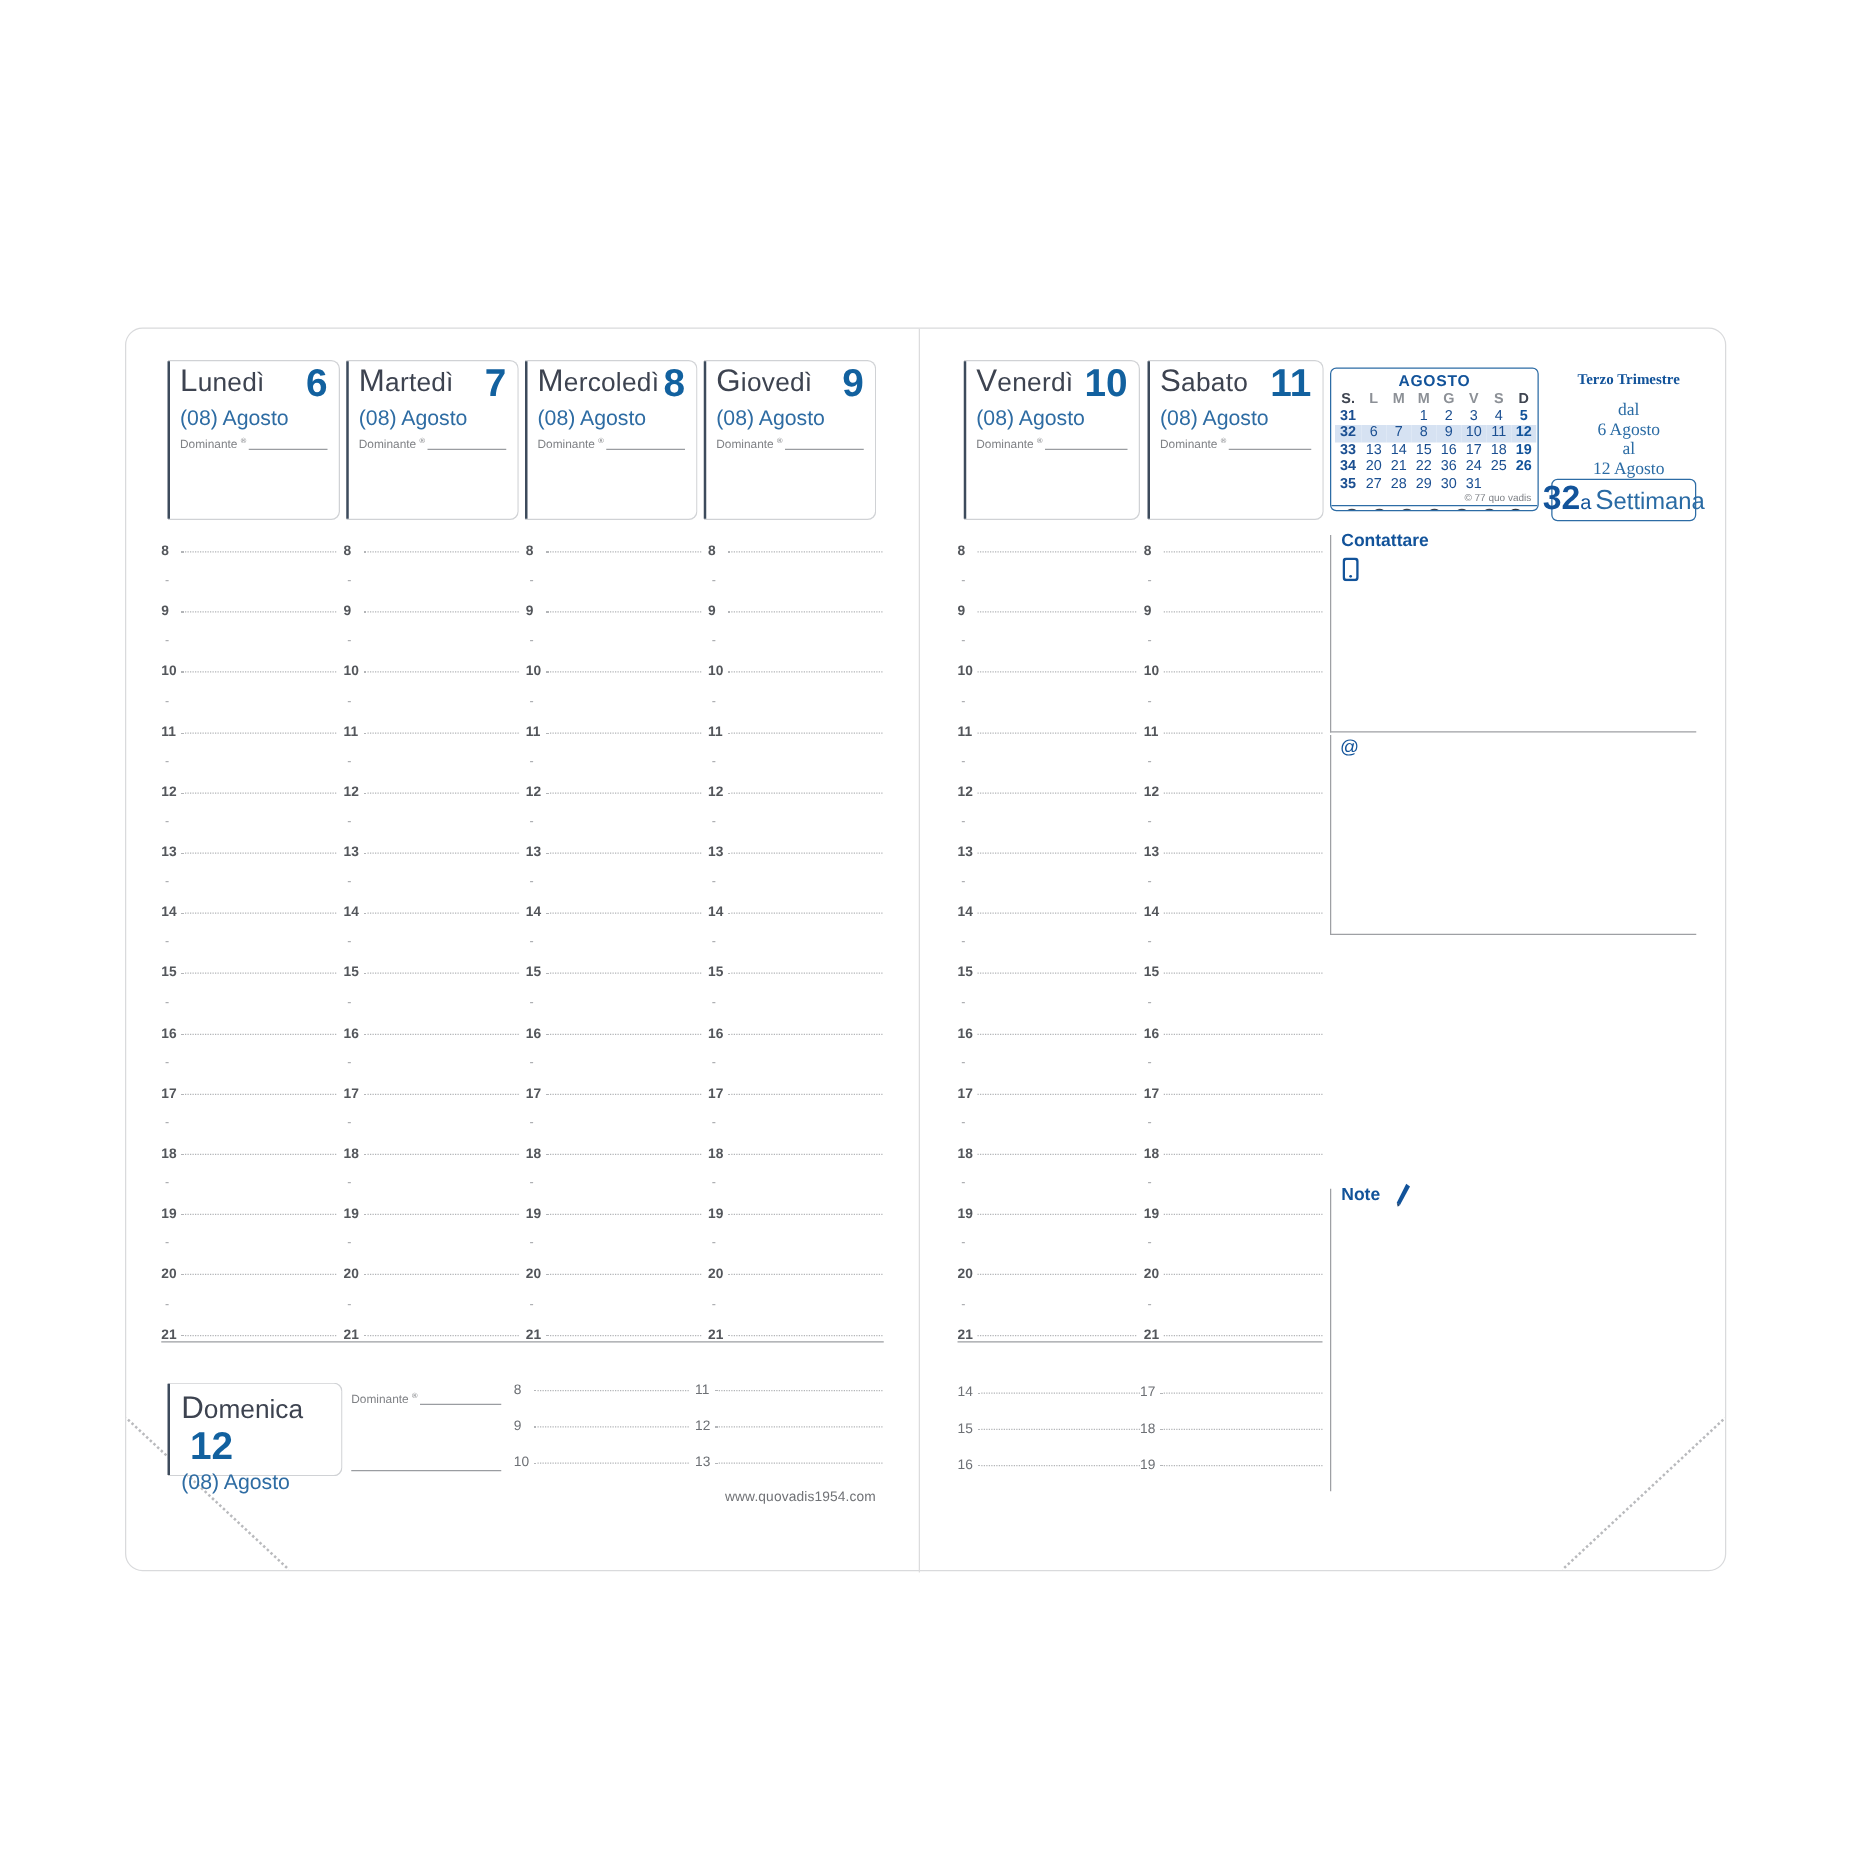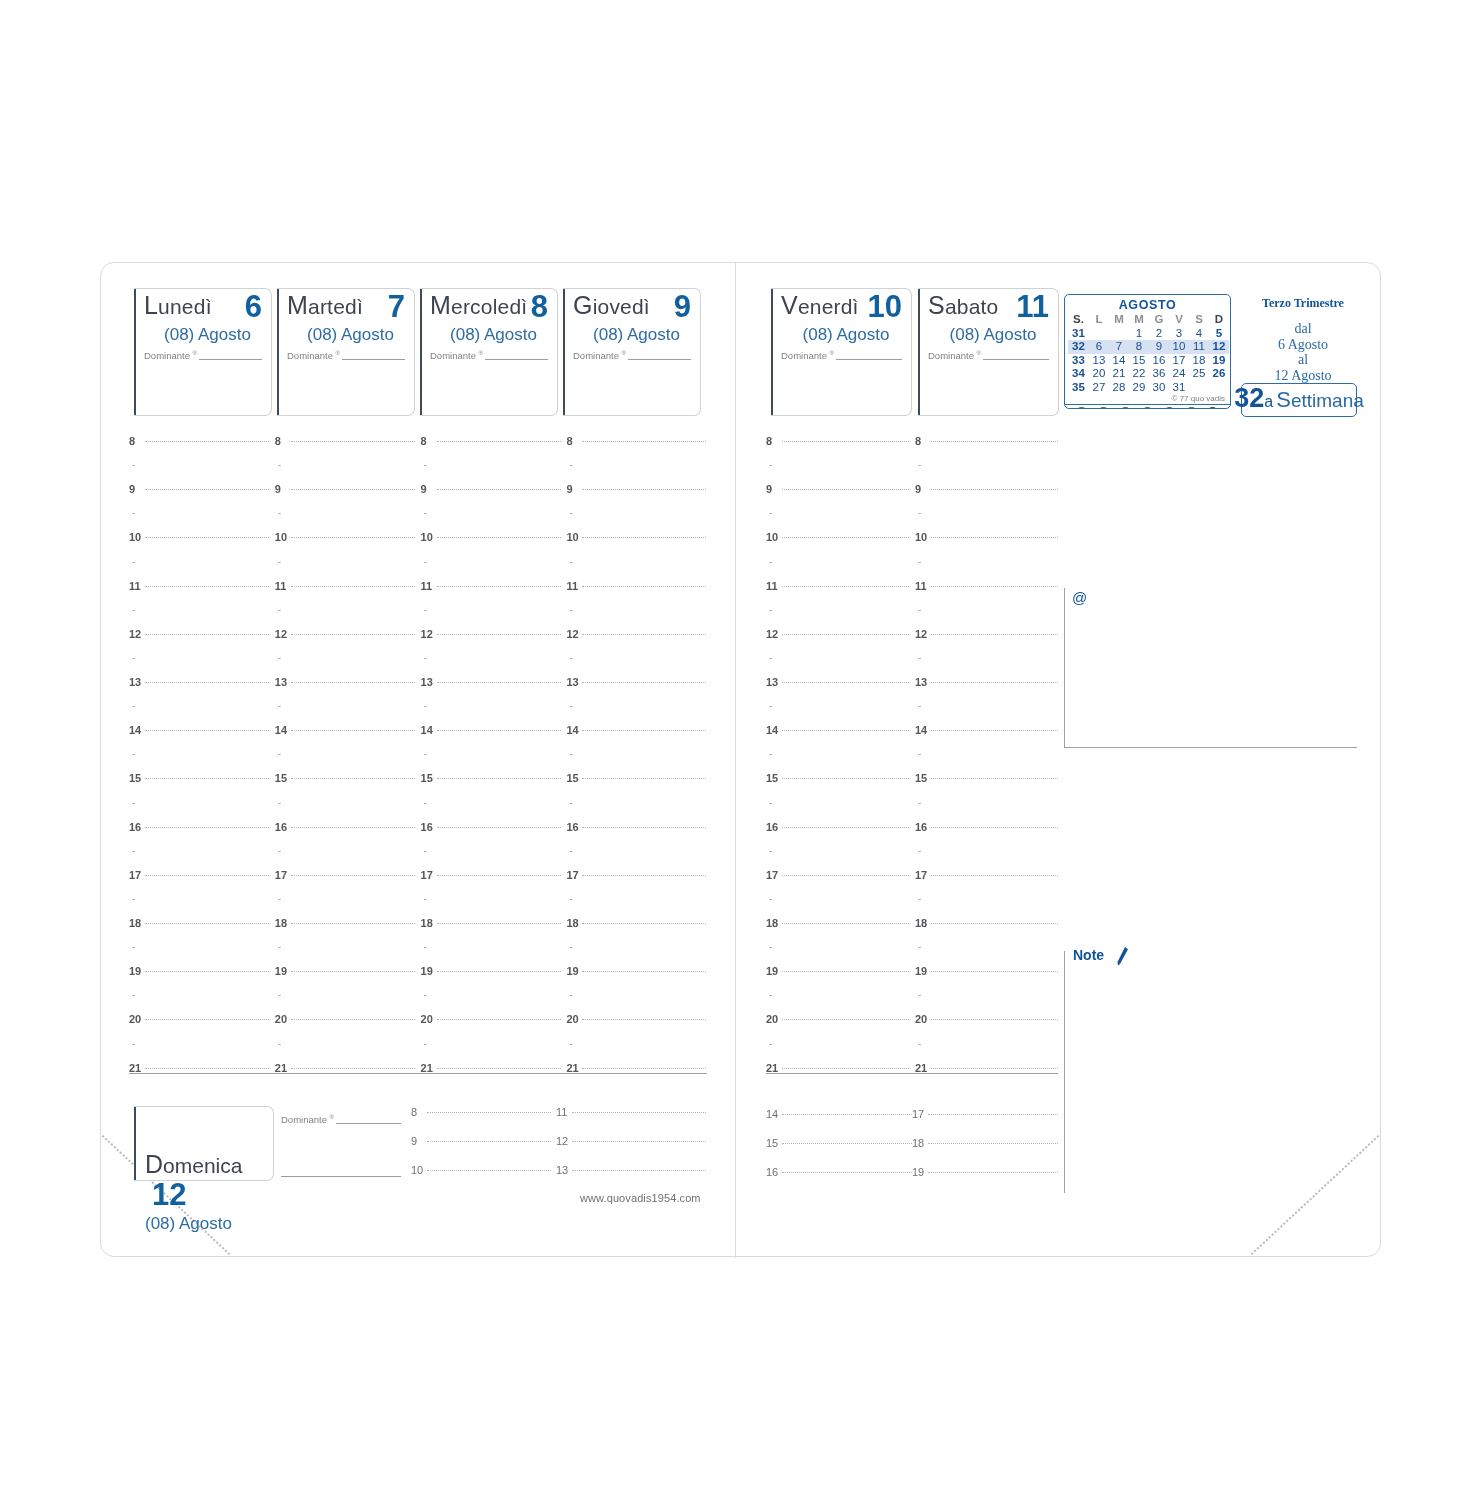--- a/index.html
+++ b/index.html
@@ -48,21 +48,21 @@
   }
   .perf.left  i { transform: translate(-50%,-50%) rotate(43deg); }
   .perf.right i { transform: translate(-50%,-50%) rotate(-43deg); }
 
   
   .page { position: absolute; top: 0; height: 995px; }
   .page.left  { left: 0;     width: 634px; }
   .page.right { left: 635px; width: 646px; }
 
   
-  .dayrow { position: absolute; display: flex; text-align: center; }
+  .dayrow { position: absolute; display: flex; }
   .daycard {
     position: relative;
     height: 128px;
     padding: 0 0 0 10px;
     border: 1px solid #d0d2d5;
     border-left: none;
     border-radius: 0 7px 7px 0;
     background: #fff;
   }
   .daycard::before {
@@ -165,21 +165,21 @@
     border-radius: 0 7px 7px 0;
     background: #fff;
   }
   .sunday::before {
     content: "";
     position: absolute;
     left: 0; top: 0; bottom: 0;
     width: 2px;
     background: #3d4b5c;
   }
-  .sunday .inner { padding: 6px 0 0 11px; margin-top: 38px; }
+  .sunday .inner { padding: 6px 0 0 11px; }
   .sunname {
     font-size: 21px; color: #3d4350; line-height: 26px;
     display: inline-block; vertical-align: bottom;
   }
   .sunname span.cap { font-size: 25px; }
   .sunnum {
     font-size: 31px; font-weight: bold; color: #12619f;
     line-height: 31px; margin-left: 7px;
     display: inline-block; vertical-align: bottom;
   }
@@ -990,20 +990,31 @@
           <div>12 Agosto</div>
         </div>
       </div>
 
       <div class="weekbox" style="left:505px; top:120px; width:116px; height:34px;">
         <span class="wk-num">32</span>
         <span class="wk-a">a</span>
         <span class="wk-word"><span><span class="cap">S</span>ettimana</span></span>
       </div>
 
+      <div class="panel" style="left:328px; top:165px; width:293px; height:158px;">
+        <div class="panel-rail"></div>
+        <div class="panel-title">Contattare</div>
+        <div class="panel-icon" style="left:10px; top:18px;">
+          <svg width="13" height="19" viewBox="0 0 13 19">
+            <rect x="1" y="1" width="11" height="17" rx="2.2" fill="none" stroke="#12539a" stroke-width="2"></rect>
+            <circle cx="6.5" cy="15" r="1.1" fill="#12539a"></circle>
+          </svg>
+        </div>
+        <div class="panel-base"></div>
+      </div>
 
       <div class="panel" style="left:328px; top:325px; width:293px; height:160px;">
         <div class="panel-rail"></div>
         <div class="glyph-at" style="left:8px; top:2px;">@</div>
         <div class="panel-base"></div>
       </div>
 
 
       <div class="panel" style="left:328px; top:688px; width:293px; height:242px;">
         <div class="panel-rail"></div>

